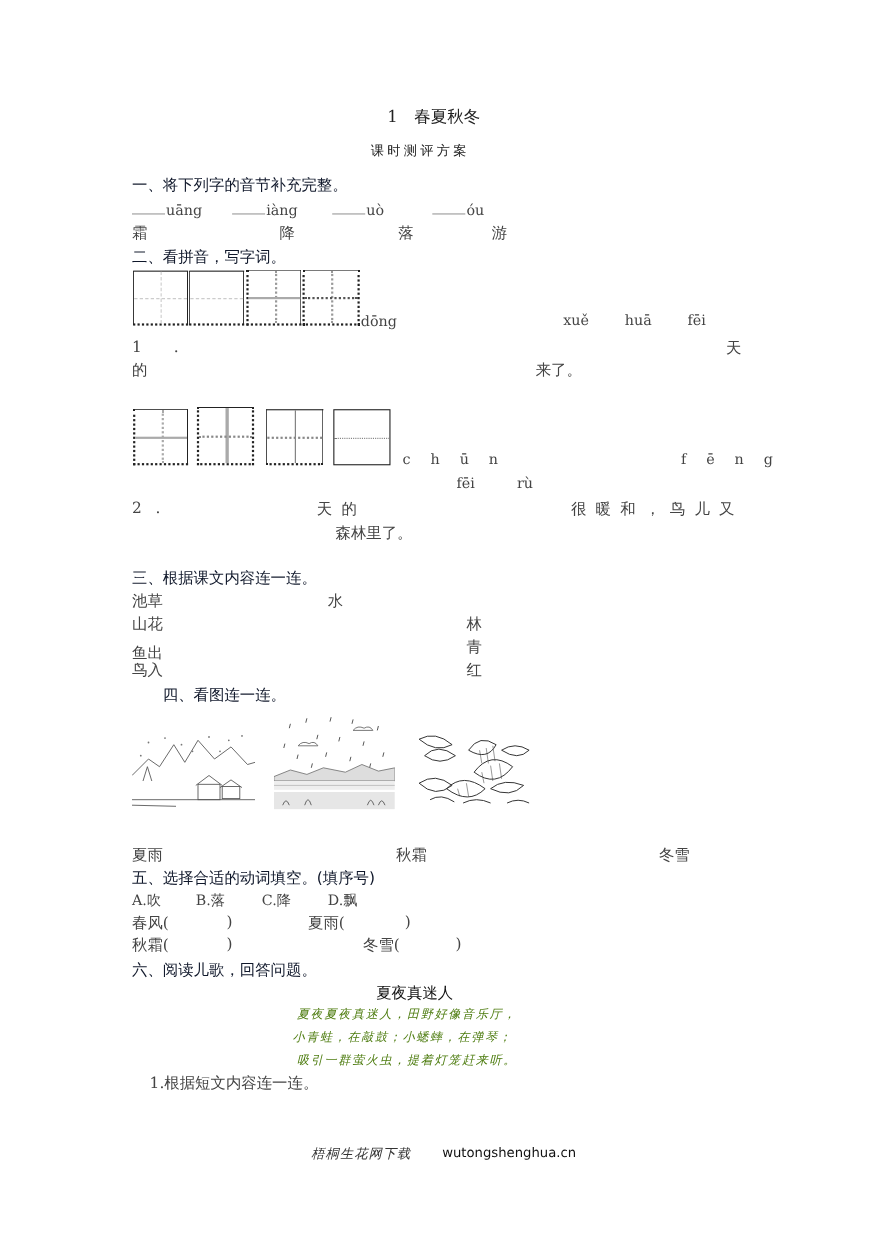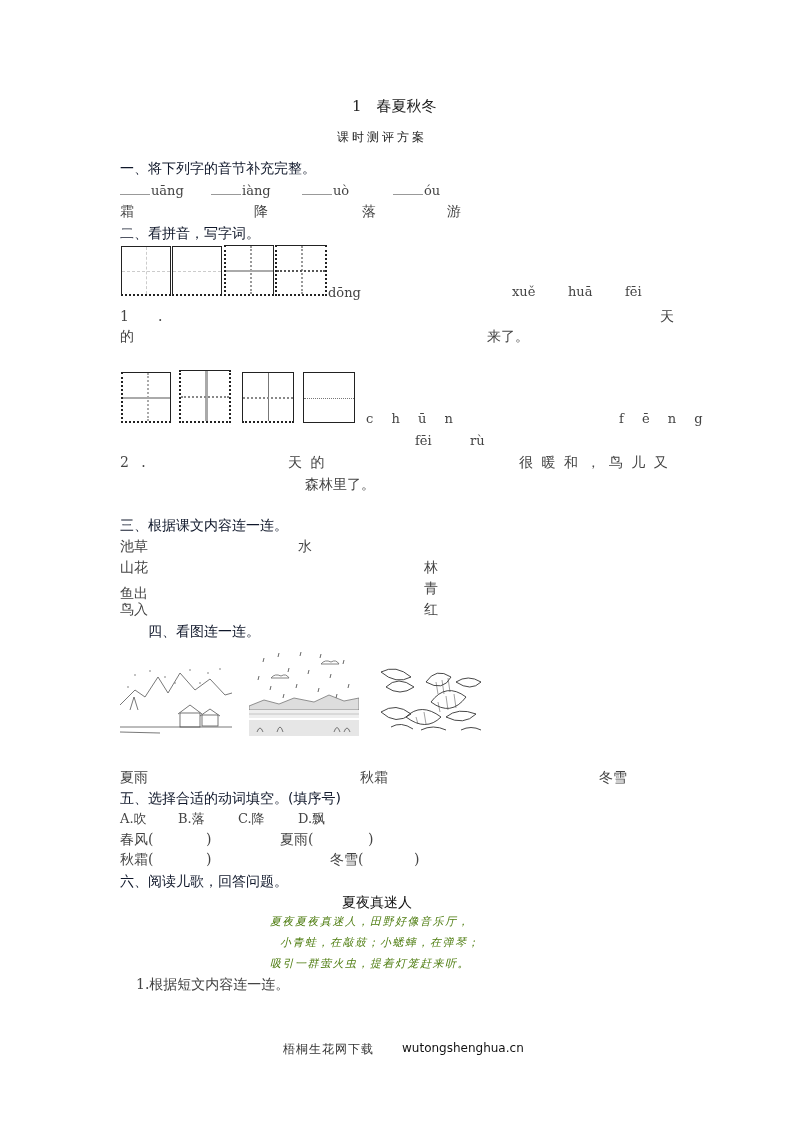--- a/index.html
+++ b/index.html
@@ -24,21 +24,21 @@
     .grid-box .hline { position: absolute; left: 0; right: 0; top: 50%; border-top: 1px dashed #aaa; }
     .grid-box.dotted-bottom { border-bottom: 2px dotted #222; }
     .grid-box.dotted-left { border-left: 2px dotted #222; }
     .grid-box.dotted-right { border-right: 2px dotted #222; }
     .grid-box .solid-h { border-top: 2px solid #aaa; }
     .picture {
       position: absolute; background: #fff; overflow: hidden;
     }
     .spaced { letter-spacing: 7px; }
     .poem { font-size: 11px; color: #4d7c0f; letter-spacing: 1.5px; font-style: italic; }
-    .footer-cn { font-size: 12px; color: #333; letter-spacing: 1px; }
+    .footer-cn { font-size: 12px; color: #333; letter-spacing: 1px; font-style: italic; }
     .footer-url { font-family: "DejaVu Sans", "Liberation Sans", sans-serif; font-size: 12px; color: #111; }
   </style>
 </head>
 <body>
 
 <div class="abs title" style="left:352px; top:97px;">1　春夏秋冬</div>
 <div class="abs subtitle" style="left:337px; top:129px;">课时测评方案</div>
 
 <div class="abs heading" style="left:120px; top:160px;">一、将下列字的音节补充完整。</div>
 <div class="abs pinyin" style="left:120px; top:182px;"><span class="blank"></span><span>uāng</span></div>
@@ -224,18 +224,18 @@
 <div class="abs" style="left:163px; top:851px; width:40px; height:18px;"></div>
 <div class="abs body-text" style="left:206px; top:851px;">)</div>
 
 <div class="abs body-text" style="left:330px; top:851px;">冬雪(</div>
 <div class="abs" style="left:372px; top:851px; width:44px; height:18px;"></div>
 <div class="abs body-text" style="left:414px; top:851px;">)</div>
 
 <div class="abs heading" style="left:120px; top:873px;">六、阅读儿歌，回答问题。</div>
 <div class="abs heading" style="left:342px; top:894px; color:#111;">夏夜真迷人</div>
 <div class="abs poem" style="left:270px; top:914px;">夏夜夏夜真迷人，田野好像音乐厅，</div>
-<div class="abs poem" style="left:280px; top:935px;">小青蛙，在敲鼓；小蟋蟀，在弹琴；</div>
+<div class="abs poem" style="left:266px; top:935px;">小青蛙，在敲鼓；小蟋蟀，在弹琴；</div>
 <div class="abs poem" style="left:270px; top:956px;">吸引一群萤火虫，提着灯笼赶来听。</div>
 <div class="abs body-text" style="left:136px; top:976px;">1.根据短文内容连一连。</div>
 
 <div class="abs footer-cn" style="left:283px; top:1041px;">梧桐生花网下载</div>
 <div class="abs footer-url" style="left:402px; top:1041px;">wutongshenghua.cn</div>
 
 </body></html>

